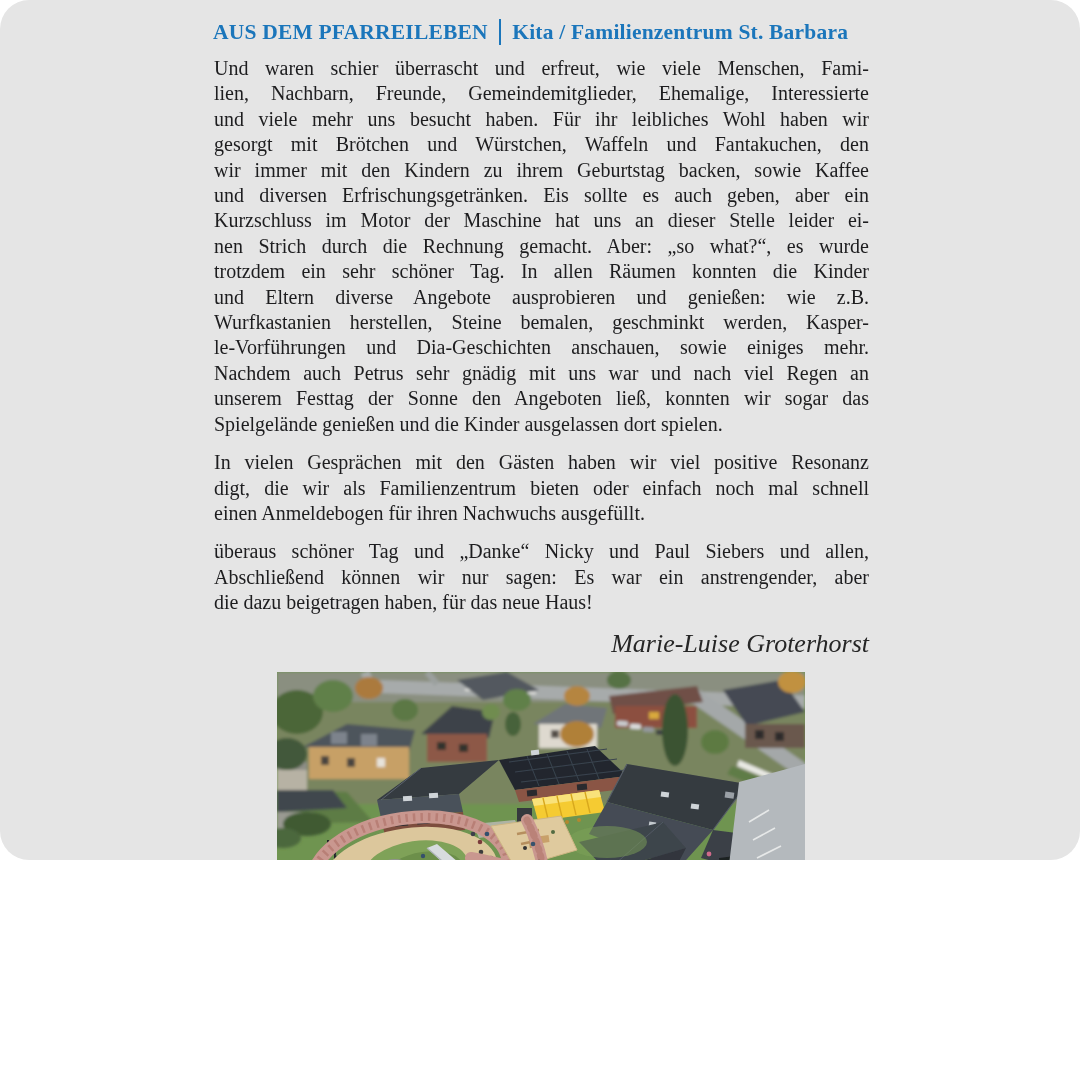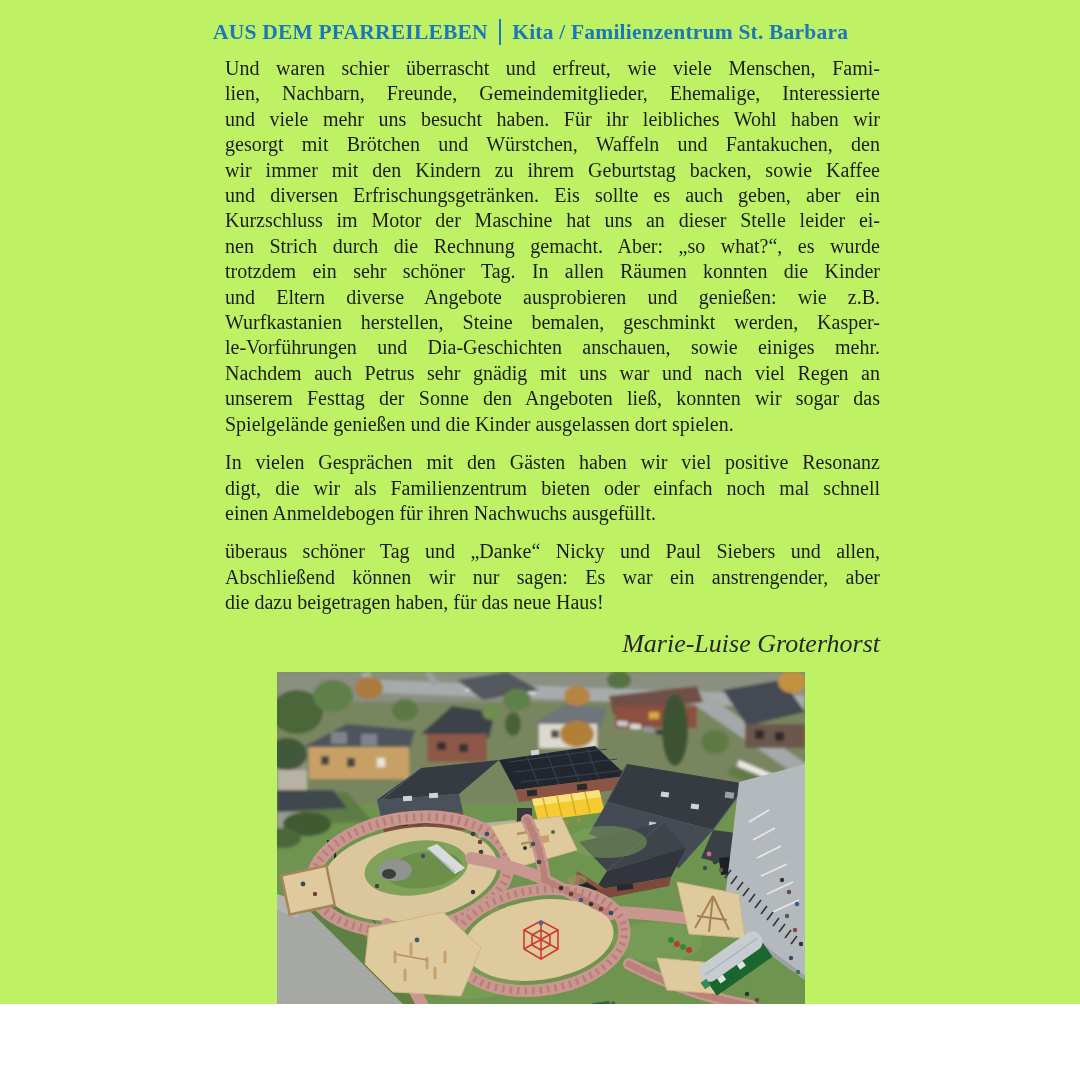--- a/index.html
+++ b/index.html
@@ -1,24 +1,24 @@
 <!DOCTYPE html>
 <html><head>
 <meta charset="utf-8">
 <style>
   html,body{margin:0;padding:0;background:#ffffff;}
-  .sheet{position:relative;width:1080px;height:1004px;background:#bef264;overflow:hidden;
-         font-family:"Liberation Serif","DejaVu Serif",serif;}
+  .sheet{position:relative;width:1080px;height:860px;background:#e5e5e5;overflow:hidden;
+         font-family:"Liberation Serif","DejaVu Serif",serif;border-radius:29px;}
   
   .hdr{position:absolute;left:213px;top:19px;width:655px;display:flex;align-items:center;
        font-family:"Liberation Serif","DejaVu Serif",serif;font-weight:bold;font-size:21.5px;
        letter-spacing:.2px;color:#1b76bb;white-space:nowrap;}
   .hdr .bar{display:inline-block;width:2.5px;height:26px;background:#1b76bb;margin:0 11px;}
   
-  .article{position:absolute;left:225px;top:56px;width:655px;color:#1d1d1f;}
+  .article{position:absolute;left:214px;top:56px;width:655px;color:#1d1d1f;}
   .para{margin:0 0 13px 0;}
   .line{font-size:20px;line-height:25.4px;white-space:normal;}
   .line.j{text-align:justify;text-align-last:justify;}
   .signature{margin-top:9px;text-align:right;font-style:italic;font-size:26px;color:#262626;
              font-family:"Liberation Serif","DejaVu Serif",serif;}
   
   .photo{position:absolute;left:277px;top:672px;width:528px;height:346px;overflow:hidden;
          background:#8d9884;}
   .photo svg{display:block;}
   

